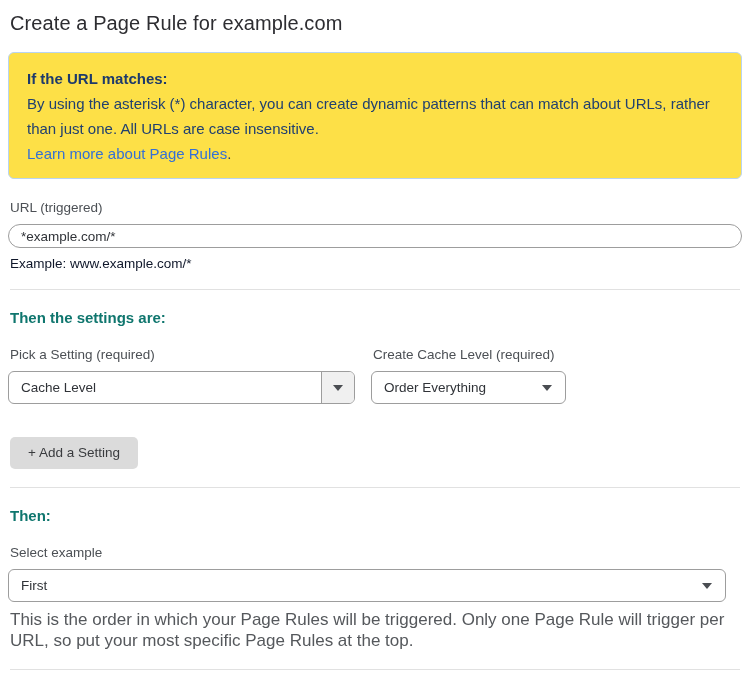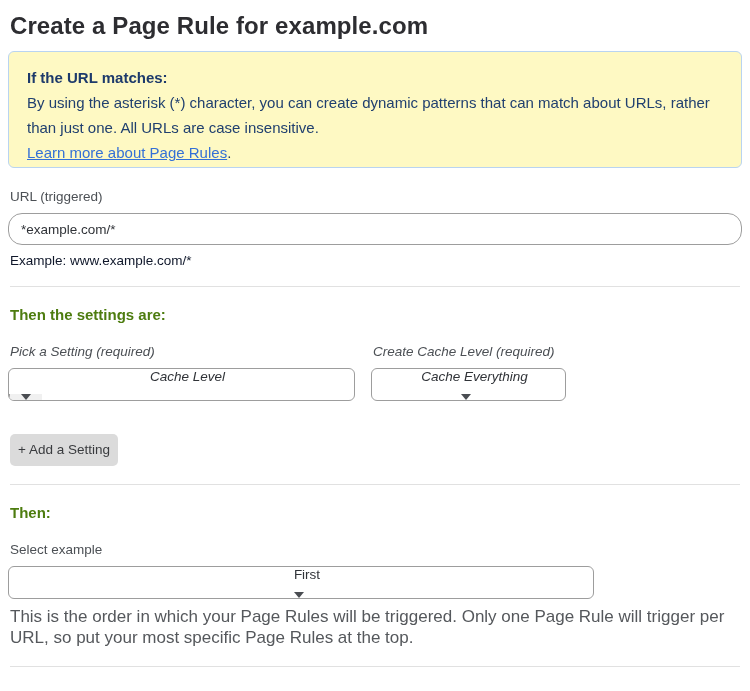--- a/index.html
+++ b/index.html
@@ -7,59 +7,58 @@
   body {
     width: 750px;
     height: 691px;
     font-family: "Liberation Sans", sans-serif;
     color: #303338;
     overflow: hidden;
   }
   .page { padding: 10px 8px 0 8px; }
 
   .page-title {
-    font-size: 24px;
-    font-weight: bold;
+    font-size: 20px;
+    font-weight: normal;
     color: #2d2d31;
     margin: 2px 2px 0 2px;
     letter-spacing: 0.1px;
   }
 
   
   .info-box {
-    margin-top: 11px;
-    background: #fef9c3;
+    margin-top: 17px;
+    background: #fde047;
     border: 1px solid #b9d4f1;
     border-radius: 6px;
-    padding: 13px 18px 2px 18px;
+    padding: 13px 18px 12px 18px;
     color: #21406f;
     font-size: 15px;
     line-height: 25px;
   }
   .info-box .info-heading {
     font-weight: bold;
     font-size: 15px;
     color: #1d3a6b;
   }
   .info-box a.info-link {
     color: #3470d6;
-    text-decoration: underline;
     cursor: pointer;
   }
 
   
   .field-label {
     font-size: 13.5px;
     color: #4c5055;
     margin: 21px 2px 0 2px;
   }
   .text-input {
     display: block;
     width: 734px;
-    height: 32px;
+    height: 24px;
     margin-top: 9px;
     border: 1px solid #9d9d9d;
     border-radius: 14px;
     padding: 0 12px;
     font-family: "Liberation Sans", sans-serif;
     font-size: 13.5px;
     color: #303338;
     background: #fff;
     outline: none;
   }
@@ -71,47 +70,45 @@
 
   hr.divider {
     border: none;
     border-top: 1px solid #e1e1e1;
     margin: 18px 2px 0 2px;
   }
 
   .section-heading {
     font-size: 15px;
     font-weight: bold;
-    color: #4d7c0f;
+    color: #0f766e;
     margin: 19px 2px 0 2px;
   }
 
   
   .settings-row {
     display: flex;
     gap: 16px;
     margin-top: 0;
-    font-style: italic;
   }
   .settings-col-1 { width: 347px; }
   .settings-col-2 { width: 195px; }
   .settings-row .field-label { margin-top: 21px; }
 
   
   .select-control {
     margin-top: 9px;
     height: 33px;
     border: 1px solid #9d9d9d;
     border-radius: 6px;
     background: #fff;
     display: flex;
     align-items: center;
     cursor: pointer;
     overflow: hidden;
-    flex-direction: column;
   }
   .select-value {
     flex: 1;
     font-size: 13.5px;
     color: #303338;
     padding-left: 12px;
     white-space: nowrap;
   }
   .select-arrow-box {
     width: 33px;
@@ -146,25 +143,25 @@
     line-height: 31px;
   }
   .btn-gray {
     background: #dbdbdb;
     color: #393b3e;
   }
   .btn-add-setting {
     margin: 33px 0 0 2px;
     height: 32px;
     line-height: 32px;
-    padding: 0 8px;
-  }
-
-  
-  .select-full { width: 586px; }
+    padding: 0 18px;
+  }
+
+  
+  .select-full { width: 718px; }
   .order-helper {
     font-size: 17px;
     color: #55585c;
     line-height: 21px;
     margin: 7px 2px 0 2px;
     max-width: 724px;
   }
 </style>
 </head>
 <body>
@@ -194,21 +191,21 @@
       <div class="select-control">
         <span class="select-value">Cache Level</span>
         <span class="select-arrow-box">
           <span class="triangle-down"></span>
         </span>
       </div>
     </div>
     <div class="settings-col-2">
       <div class="field-label">Create Cache Level (required)</div>
       <div class="select-control">
-        <span class="select-value">Cache Everything</span>
+        <span class="select-value">Order Everything</span>
         <span class="select-arrow-plain">
           <span class="triangle-down"></span>
         </span>
       </div>
     </div>
   </div>
 
   <button class="btn btn-gray btn-add-setting">+ Add a Setting</button>
 
   <hr class="divider">

